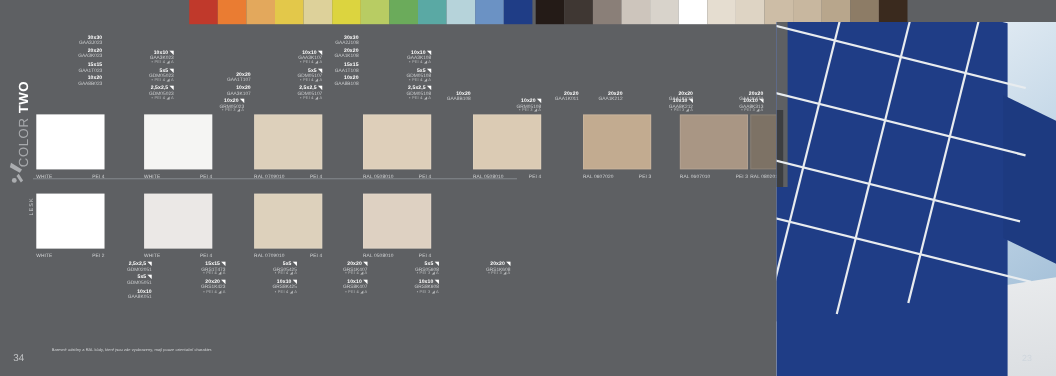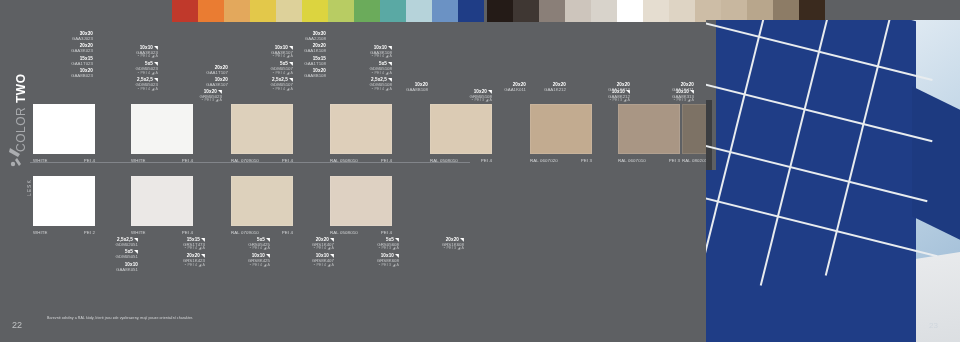--- a/index.html
+++ b/index.html
@@ -492,21 +492,21 @@
       <div class="codes r" style="left: 390px; top: 238px;">
         <div class="codeblk">
           <div class="fmt">20x20 ◥</div>
           <div class="art">GRS1K608</div>
           <div class="pei">▪ PEI 3 ◢ A</div>
         </div>
       </div>
     </div>
 
   <div class="footnote">Barevné odstíny a RAL kódy, které jsou zde vyobrazeny, mají pouze orientační charakter.</div>
-  <div class="pageno-left">22</div>
+  <div class="pageno-left">34</div>
 
   <div class="photo">
     <div class="ph-wallR"></div>
     <div class="ph-floor"></div>
     <div class="ph-wallL"></div>
     <div class="ph-sideband"></div>
     <div class="ph-frameL"></div>
     <div class="ph-frameL2"></div>
     <div class="pageno-right">23</div>
   <div class="ph-grout" style="left: -10px; top: 30px; width: 240px; height: 2px; transform: rotate(14deg);"></div>

